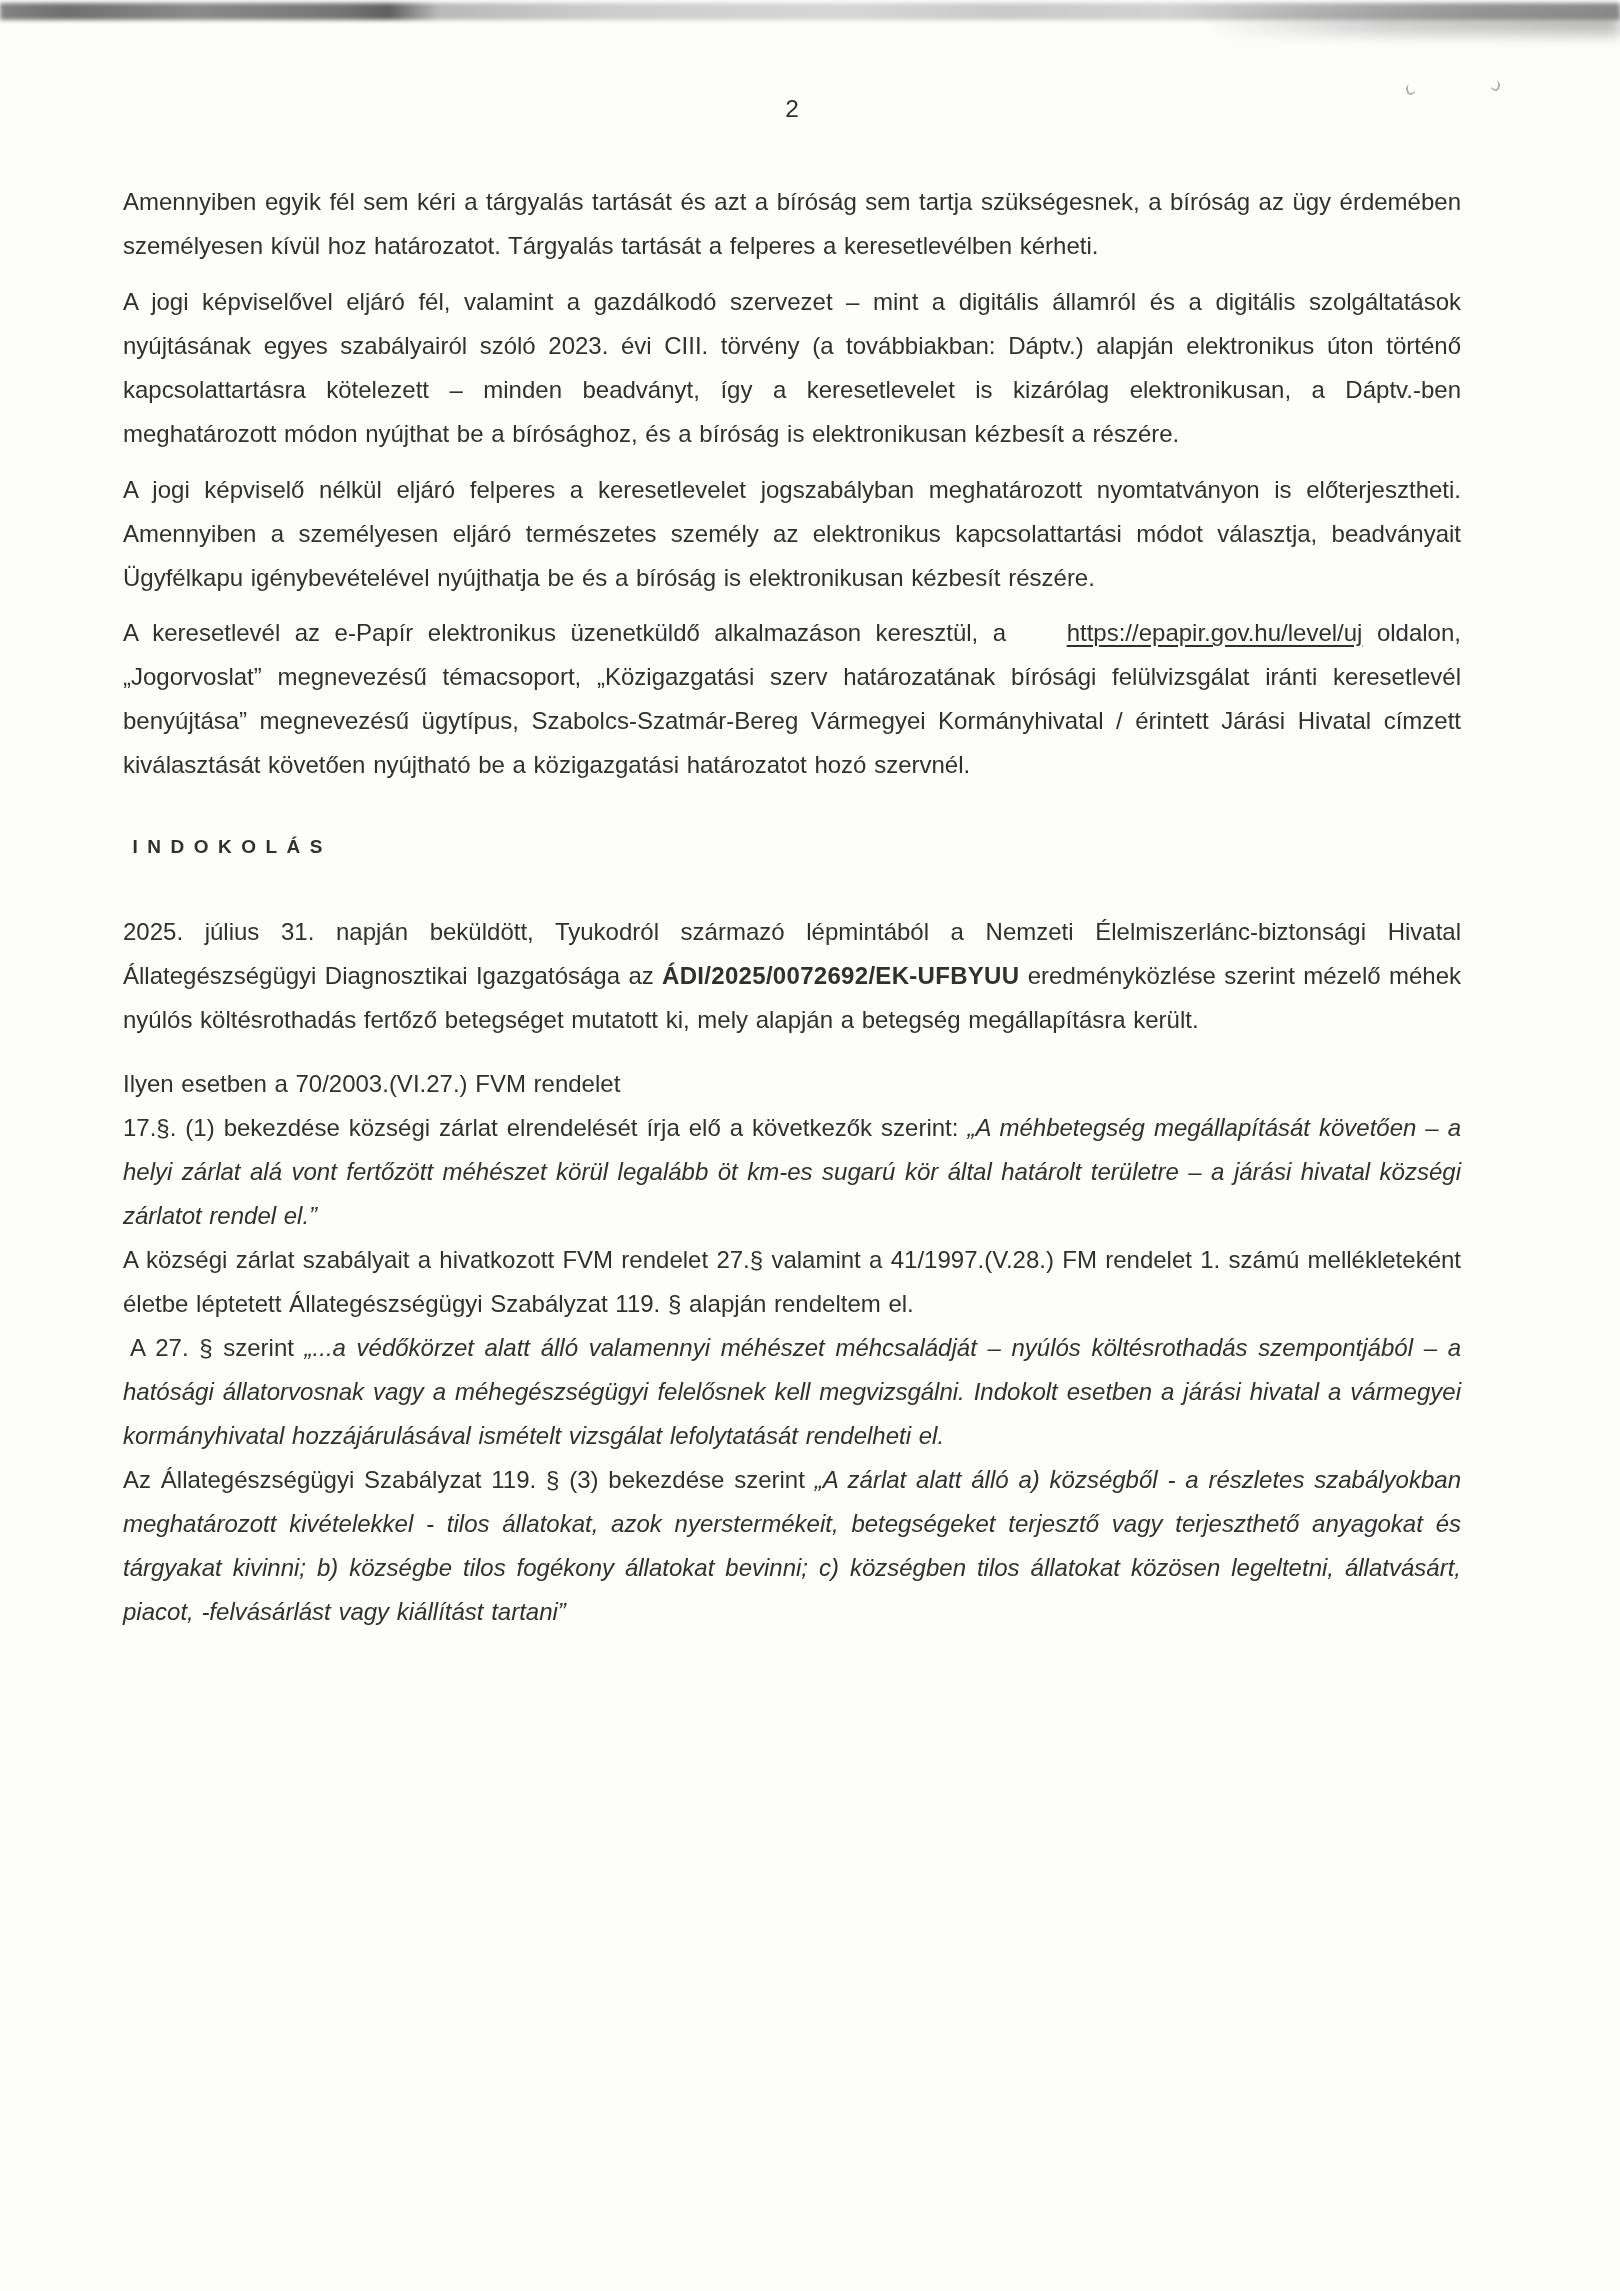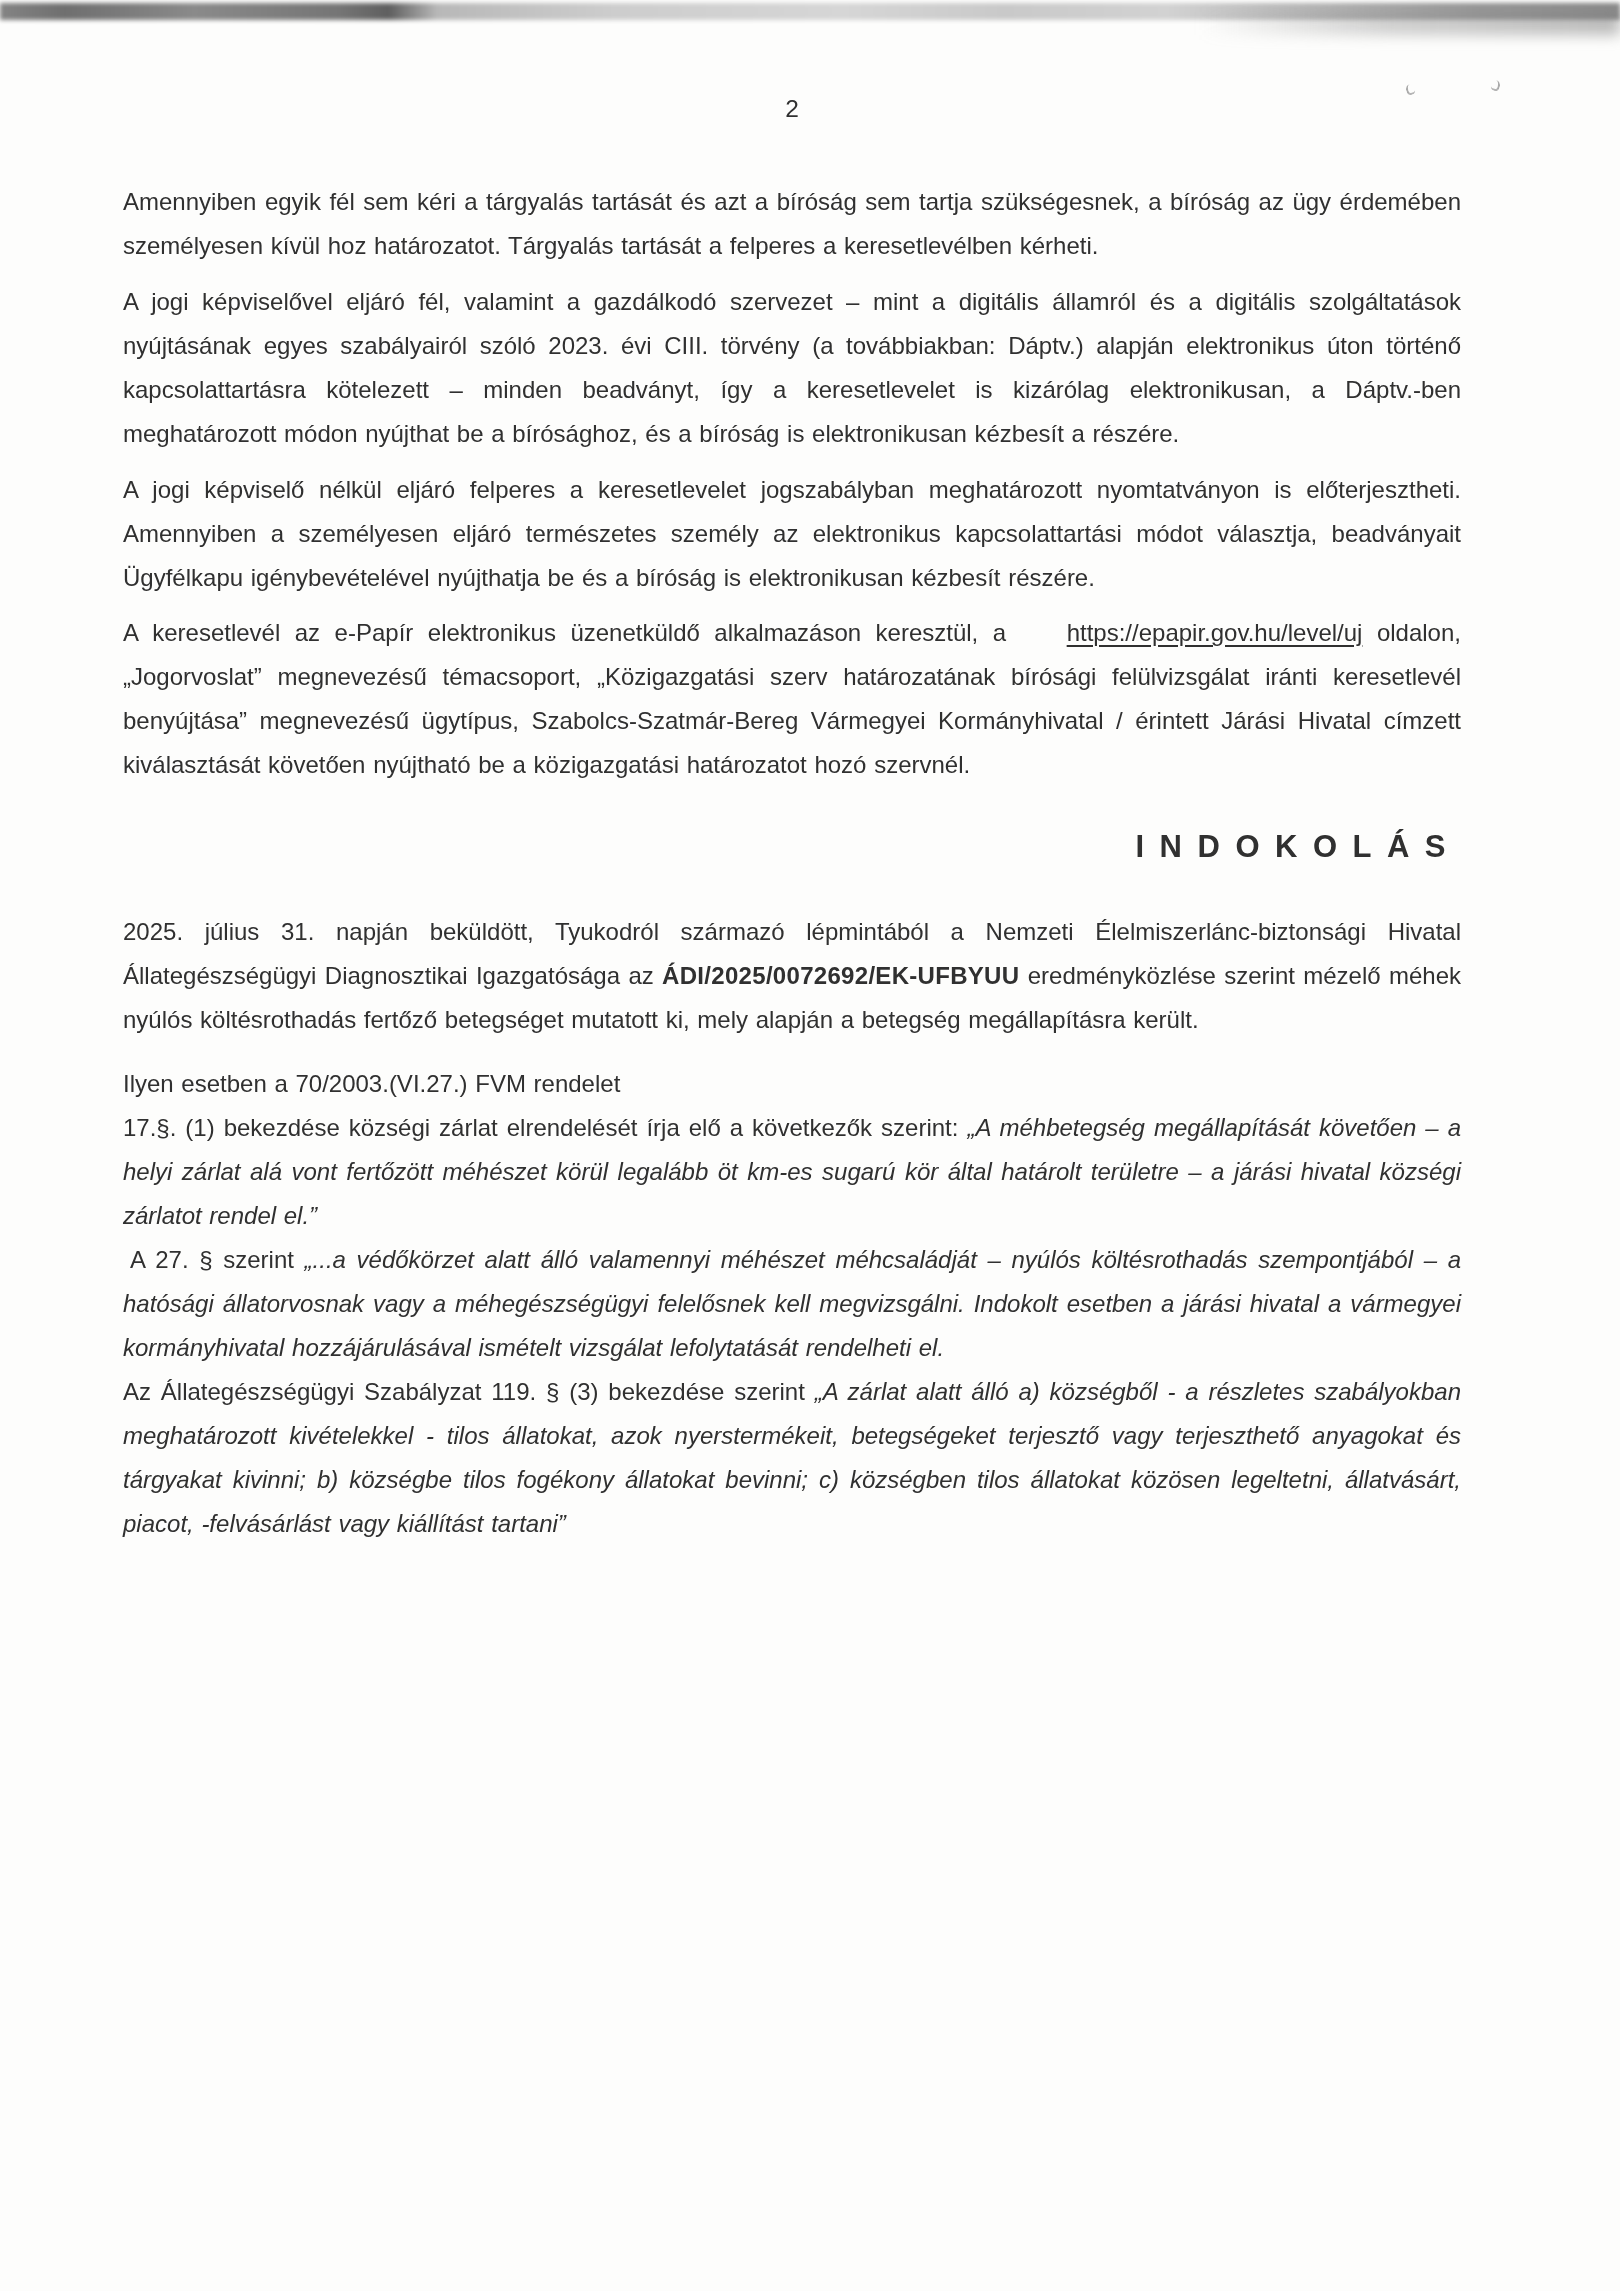--- a/index.html
+++ b/index.html
@@ -46,22 +46,22 @@
     word-spacing:1px;
   }
   .para.tight{margin-bottom:0;}
   .para.indent1{text-indent:6.9px;}
   .para.gap-above{margin-top:20px;}
   .q{font-style:italic;}
   .b{font-weight:bold;letter-spacing:0.3px;}
   .doc-link{color:inherit;text-decoration:underline;text-underline-offset:3.9px;cursor:pointer;margin-left:46px;}
   .section-heading{
     margin:43px 0 47px 0;
-    text-align:right;
-    font-size:31px;line-height:33px;
+    text-align:left;
+    font-size:19px;line-height:33px;
     font-weight:bold;
     letter-spacing:.5em;
     text-indent:.5em; 
   }
 </style>
 </head>
 <body>
 
 <div class="sheet">
   <div class="scan-band"></div>
@@ -84,20 +84,21 @@
 
 
     <h2 class="section-heading">INDOKOLÁS</h2>
 
     <p class="para"><span>2025. július 31. napján beküldött, Tyukodról származó lépmintából a Nemzeti Élelmiszerlánc-biztonsági Hivatal Állategészségügyi Diagnosztikai Igazgatósága az </span><span class="b">ÁDI/2025/0072692/EK-UFBYUU</span><span> eredményközlése szerint mézelő méhek nyúlós költésrothadás fertőző betegséget mutatott ki, mely alapján a betegség megállapításra került.</span></p>
 
     <p class="para tight gap-above">Ilyen esetben a 70/2003.(VI.27.) FVM rendelet</p>
 
     <p class="para tight"><span>17.§. (1) bekezdése községi zárlat elrendelését írja elő a következők szerint: </span><span class="q">„A méhbetegség megállapítását követően – a helyi zárlat alá vont fertőzött méhészet körül legalább öt km-es sugarú kör által határolt területre – a járási hivatal községi zárlatot rendel el.”</span></p>
 
+    <p class="para tight">A községi zárlat szabályait a hivatkozott FVM rendelet 27.§ valamint a 41/1997.(V.28.) FM rendelet 1. számú mellékleteként életbe léptetett Állategészségügyi Szabályzat 119. § alapján rendeltem el.</p>
 
     <p class="para tight indent1"><span>A 27. § szerint </span><span class="q">„...a védőkörzet alatt álló valamennyi méhészet méhcsaládját – nyúlós költésrothadás szempontjából – a hatósági állatorvosnak vagy a méhegészségügyi felelősnek kell megvizsgálni. Indokolt esetben a járási hivatal a vármegyei kormányhivatal hozzájárulásával ismételt vizsgálat lefolytatását rendelheti el.</span></p>
 
     <p class="para tight"><span>Az Állategészségügyi Szabályzat 119. § (3) bekezdése szerint </span><span class="q">„A zárlat alatt álló a) községből - a részletes szabályokban meghatározott kivételekkel - tilos állatokat, azok nyerstermékeit, betegségeket terjesztő vagy terjeszthető anyagokat és tárgyakat kivinni; b) községbe tilos fogékony állatokat bevinni; c) községben tilos állatokat közösen legeltetni, állatvásárt, piacot, -felvásárlást vagy kiállítást tartani”</span></p>
 
   </div>
 </div>
 
 
 </body></html>

